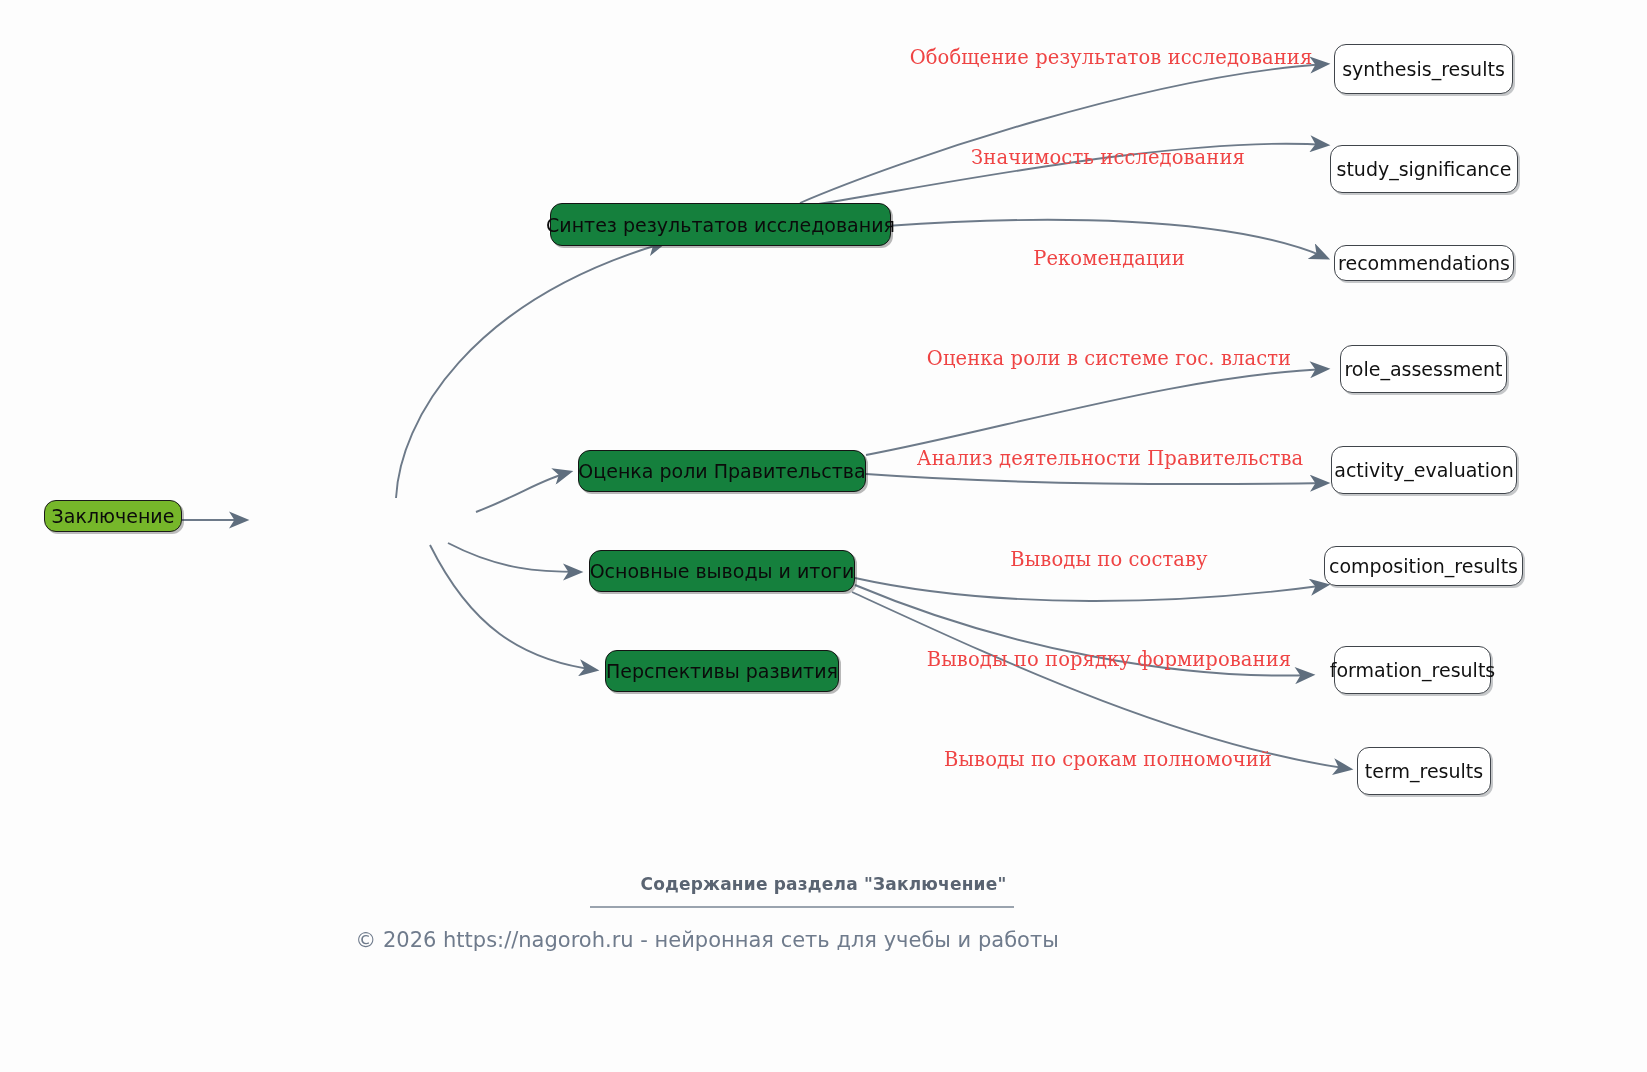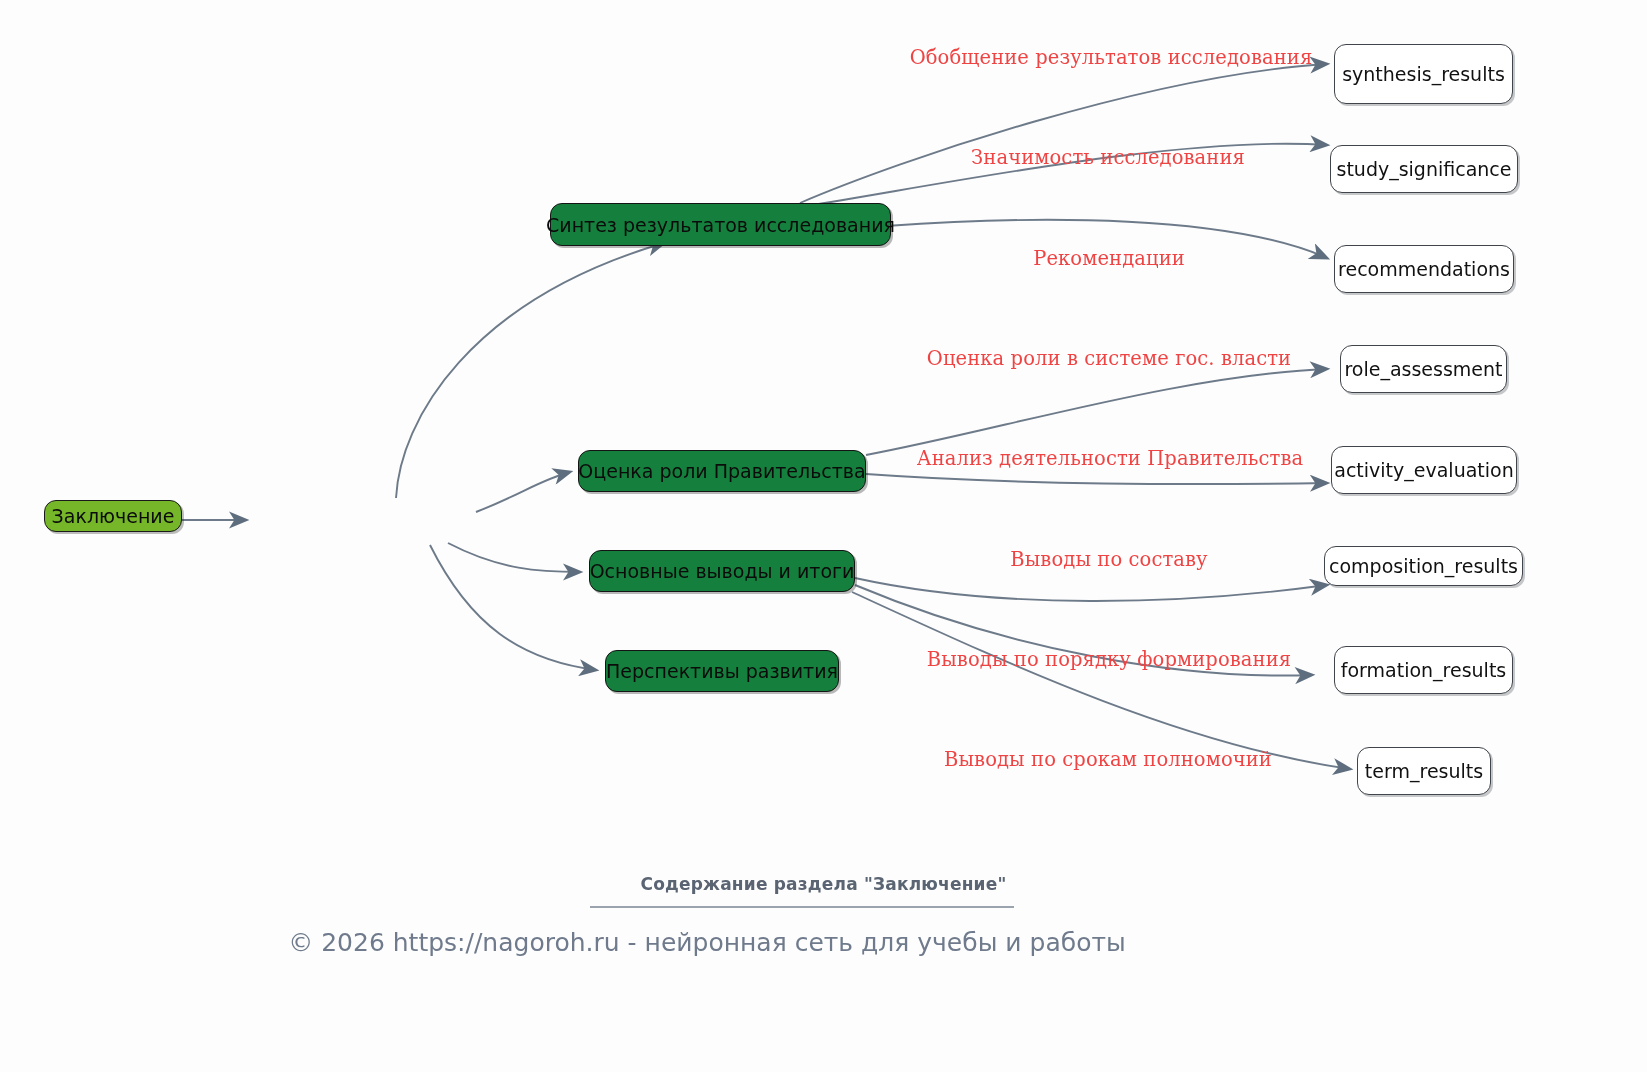--- a/index.html
+++ b/index.html
@@ -65,21 +65,21 @@
   .divider{
     position:absolute;
     height:1.5px;
     background:#9aa3ae;
   }
   .footer{
     position:absolute;
     left:0;width:1414px;
     text-align:center;
     font-family:"DejaVu Sans", sans-serif;
-    font-size:25px;
+    font-size:21px;
     color:#6f7b8c;
   }
 </style>
 </head>
 <body>
 
 <div id="stage">
 
   <svg id="wires" viewBox="0 0 1647 1072">
     <defs>
@@ -113,33 +113,33 @@
 
 
   <div class="node branch" style="left:550px;top:203px;width:341px;height:43px;">Синтез результатов исследования</div>
 
   <div class="node branch" style="left:578px;top:450px;width:288px;height:42px;">Оценка роли Правительства</div>
 
   <div class="node branch" style="left:589px;top:550px;width:266px;height:42px;">Основные выводы и итоги</div>
 
   <div class="node branch" style="left:605px;top:650px;width:234px;height:42px;">Перспективы развития</div>
 
-  <div class="node leaf" style="left:1334px;top:44px;width:179px;height:60px;">synthesis_results</div>
+  <div class="node leaf" style="left:1334px;top:44px;width:179px;height:50px;">synthesis_results</div>
 
   <div class="node leaf" style="left:1330px;top:145px;width:188px;height:48px;">study_significance</div>
 
-  <div class="node leaf" style="left:1334px;top:245px;width:180px;height:48px;">recommendations</div>
+  <div class="node leaf" style="left:1334px;top:245px;width:180px;height:36px;">recommendations</div>
 
   <div class="node leaf" style="left:1340px;top:345px;width:167px;height:48px;">role_assessment</div>
 
   <div class="node leaf" style="left:1331px;top:446px;width:186px;height:48px;">activity_evaluation</div>
 
   <div class="node leaf" style="left:1324px;top:546px;width:199px;height:40px;">composition_results</div>
 
-  <div class="node leaf" style="left:1334px;top:646px;width:179px;height:48px;">formation_results</div>
+  <div class="node leaf" style="left:1334px;top:646px;width:157px;height:48px;">formation_results</div>
 
   <div class="node leaf" style="left:1357px;top:747px;width:134px;height:48px;">term_results</div>
 
   <div class="edge-label" style="left:1111px;top:46px;">Обобщение результатов исследования</div>
 
   <div class="edge-label" style="left:1108px;top:146px;">Значимость исследования</div>
 
   <div class="edge-label" style="left:1109px;top:247px;">Рекомендации</div>
 
   <div class="edge-label" style="left:1109px;top:347px;">Оценка роли в системе гос. власти</div>

